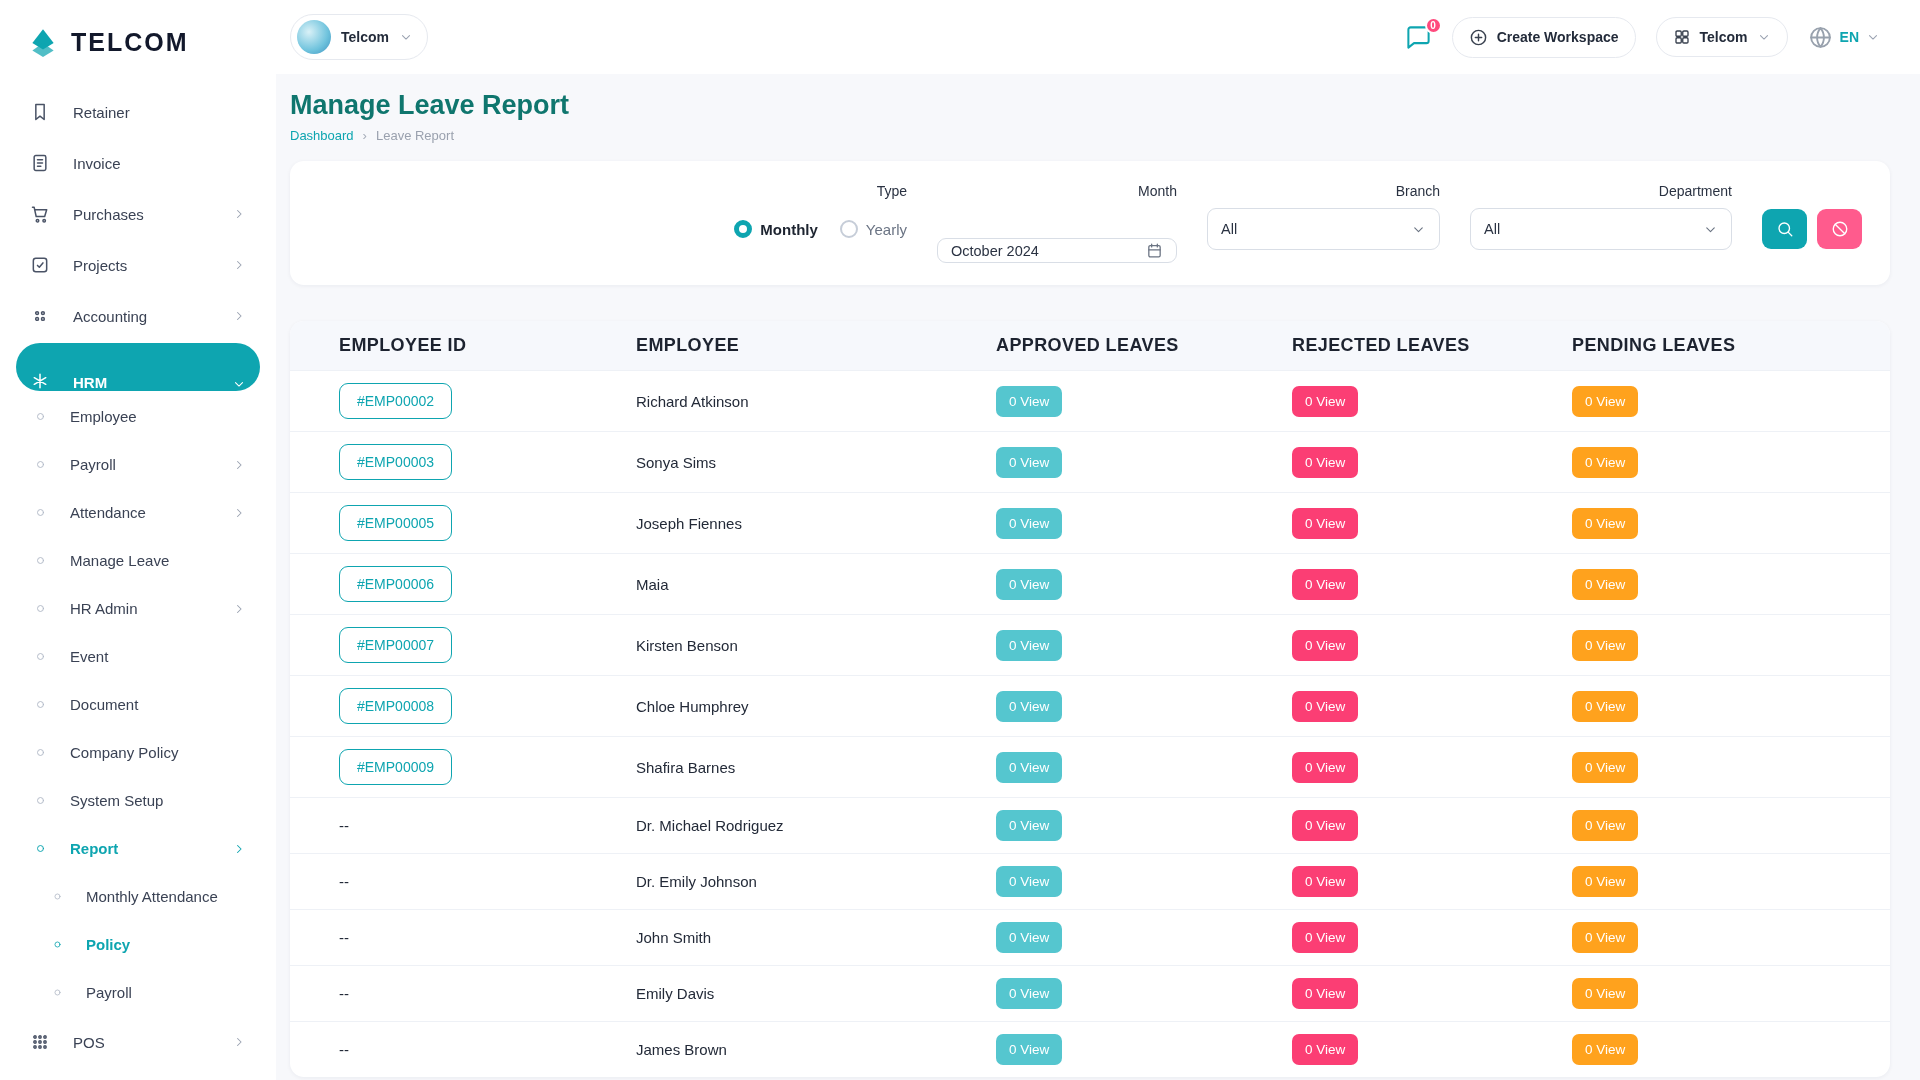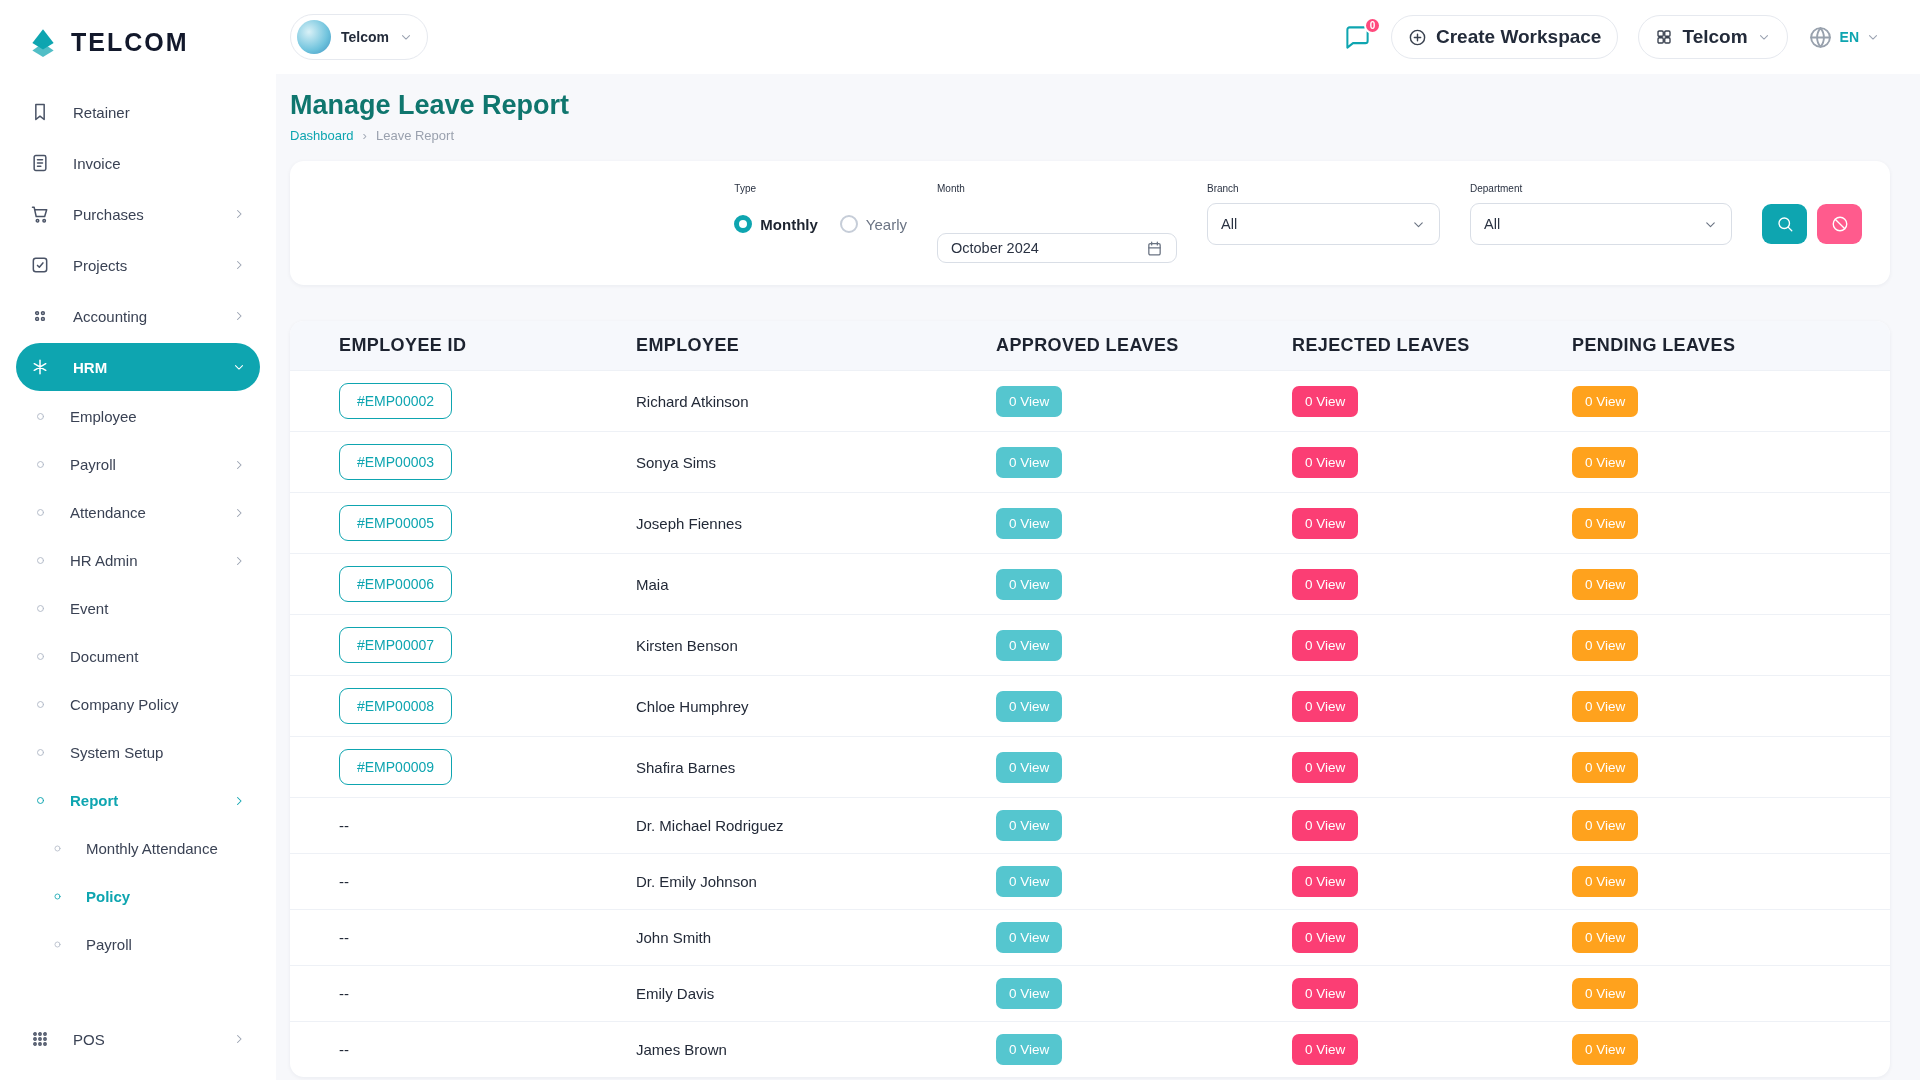--- a/index.html
+++ b/index.html
@@ -13,21 +13,21 @@
 
   
   .sidebar{width:276px;min-width:276px;background:#fff;display:flex;flex-direction:column;}
   .logo{display:flex;align-items:center;gap:11px;padding:24px 26px;height:84px;cursor:pointer;}
   .logo-text{font-size:25px;font-weight:800;letter-spacing:2px;color:#12182b;}
   .nav{flex:1;display:flex;flex-direction:column;padding:4px 16px 14px;overflow:hidden;}
   .nav-item{display:flex;align-items:center;gap:23px;height:48px;min-height:48px;padding:0 14px;
             border-radius:12px;color:#3a4254;font-size:15px;font-weight:500;cursor:pointer;margin-bottom:3px;}
   .nav-item .nicon{display:flex;color:#4a5366;}
   .nav-item .chev{margin-left:auto;color:#9aa2b1;display:flex;}
-  .nav-item.pill{background:var(--primary);color:#fff;border-radius:999px;font-weight:600;}
+  .nav-item.pill{background:var(--primary);color:#fff;border-radius:999px;font-weight:600;align-items:flex-end;}
   .nav-item.pill .nicon,.nav-item.pill .chev{color:#fff;}
   .nav-item.sub{height:45px;min-height:45px;padding-left:18px;}
   .nav-item.sub .nicon,.nav-item.sub2 .nicon{color:#b2bac7;}
   .nav-item.sub2{height:45px;min-height:45px;padding-left:36px;}
   .nav-item.act{color:var(--primary);font-weight:600;}
   .nav-item.act .nicon,.nav-item.act .chev{color:var(--primary);}
   .nav-item.pos{margin-top:auto;}
 
   
   .right{flex:1;display:flex;flex-direction:column;min-width:0;}
@@ -37,41 +37,41 @@
            padding:5px 14px 5px 6px;cursor:pointer;background:#fff;}
   .avatar{width:34px;height:34px;border-radius:50%;
           background:radial-gradient(circle at 35% 35%,#d9f1f7,#6fc3dd 60%,#3b8fbe);}
   .tx{font-size:14px;font-weight:600;color:#232b3a;}
   .hright{display:flex;align-items:center;gap:20px;}
   .chatbtn{position:relative;color:var(--primary);display:flex;cursor:pointer;background:none;border:none;padding:0;}
   .chatbadge{position:absolute;top:-7px;right:-10px;background:var(--pink);color:#fff;font-size:10px;
              font-weight:700;min-width:17px;height:17px;border-radius:999px;display:flex;align-items:center;
              justify-content:center;border:2px solid #fff;padding:0 3px;}
   .pillbtn{display:flex;align-items:center;gap:9px;border:1px solid var(--border);border-radius:999px;
-           padding:10px 16px;background:#fff;font-size:19px;font-weight:600;color:#232b3a;cursor:pointer;
+           padding:10px 16px;background:#fff;font-size:14px;font-weight:600;color:#232b3a;cursor:pointer;
            font-family:inherit;}
   .pillbtn .ic{display:flex;color:#39414f;}
   .langwrap{display:flex;align-items:center;gap:7px;cursor:pointer;}
   .globe{color:#98a1ad;display:flex;}
   .lang{color:var(--primary);font-weight:700;font-size:14px;}
   .chevgray{color:#9aa2b1;display:flex;}
 
   
   .main{flex:1;overflow:hidden;padding:16px 30px 0 14px;}
   .page-title{font-size:27px;font-weight:700;color:#0f766e;margin:0;}
   .breadcrumb{display:flex;align-items:center;gap:9px;margin-top:7px;font-size:13px;}
   .bc-link{color:var(--primary);cursor:pointer;}
   .bc-sep{color:#a7aeba;}
   .bc-cur{color:var(--muted);}
   .card{background:#fff;border-radius:14px;box-shadow:0 1px 4px rgba(20,30,60,.06);}
 
   
   .filter-card{margin-top:18px;padding:22px 28px;display:flex;justify-content:flex-end;gap:30px;height:124px;}
   .fgroup{display:flex;flex-direction:column;gap:9px;}
-  .flabel{font-size:10px;color:#2a3242;}
+  .flabel{font-size:14px;color:#2a3242;text-align:right;}
   .radios{display:flex;align-items:center;gap:22px;height:42px;}
   .radio-opt{display:flex;align-items:center;gap:8px;cursor:pointer;font-size:15px;color:#6b7484;}
   .radio-opt.checked{color:#1d2430;font-weight:600;}
   .rdot{width:18px;height:18px;border-radius:50%;border:2px solid #c6cdd8;background:#fff;}
   .checked .rdot{border:5px solid var(--primary);}
   .input,.select{display:flex;align-items:center;justify-content:space-between;gap:10px;
                  border:1px solid #d9dee6;border-radius:9px;height:42px;padding:0 13px;
                  font-size:14.5px;color:#2a3242;background:#fff;cursor:pointer;}
   .input{width:240px;margin-top:30px;}
   .select.branch{width:233px;}
@@ -217,20 +217,28 @@
             <svg width="13" height="13" viewBox="0 0 24 24" fill="none" stroke="currentColor" stroke-width="1.8" stroke-linecap="round" stroke-linejoin="round">
               <circle cx="12" cy="12" r="5.5"></circle>
             </svg>
           </span>
           <span>Attendance</span>
           <span class="chev">
             <svg width="14" height="14" viewBox="0 0 24 24" fill="none" stroke="currentColor" stroke-width="1.8" stroke-linecap="round" stroke-linejoin="round">
               <path d="M9.5 6l6 6-6 6"></path>
             </svg>
           </span>
+        </div>
+        <div class="nav-item sub">
+          <span class="nicon">
+            <svg width="13" height="13" viewBox="0 0 24 24" fill="none" stroke="currentColor" stroke-width="1.8" stroke-linecap="round" stroke-linejoin="round">
+              <circle cx="12" cy="12" r="5.5"></circle>
+            </svg>
+          </span>
+          <span>Manage Leave</span>
         </div>
         <div class="nav-item sub">
           <span class="nicon">
             <svg width="13" height="13" viewBox="0 0 24 24" fill="none" stroke="currentColor" stroke-width="1.8" stroke-linecap="round" stroke-linejoin="round">
               <circle cx="12" cy="12" r="5.5"></circle>
             </svg>
           </span>
           <span>HR Admin</span>
           <span class="chev">
             <svg width="14" height="14" viewBox="0 0 24 24" fill="none" stroke="currentColor" stroke-width="1.8" stroke-linecap="round" stroke-linejoin="round">

